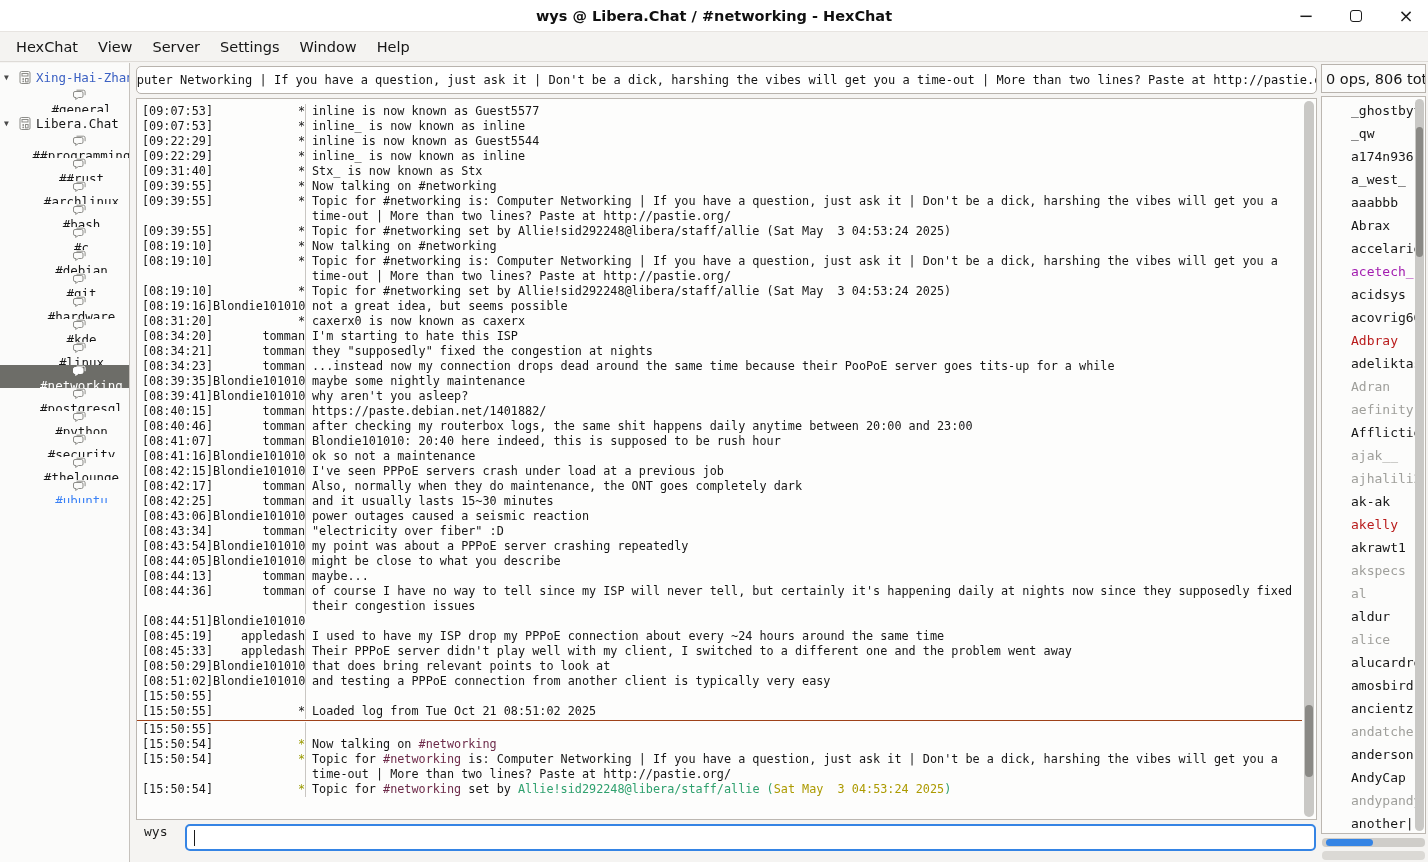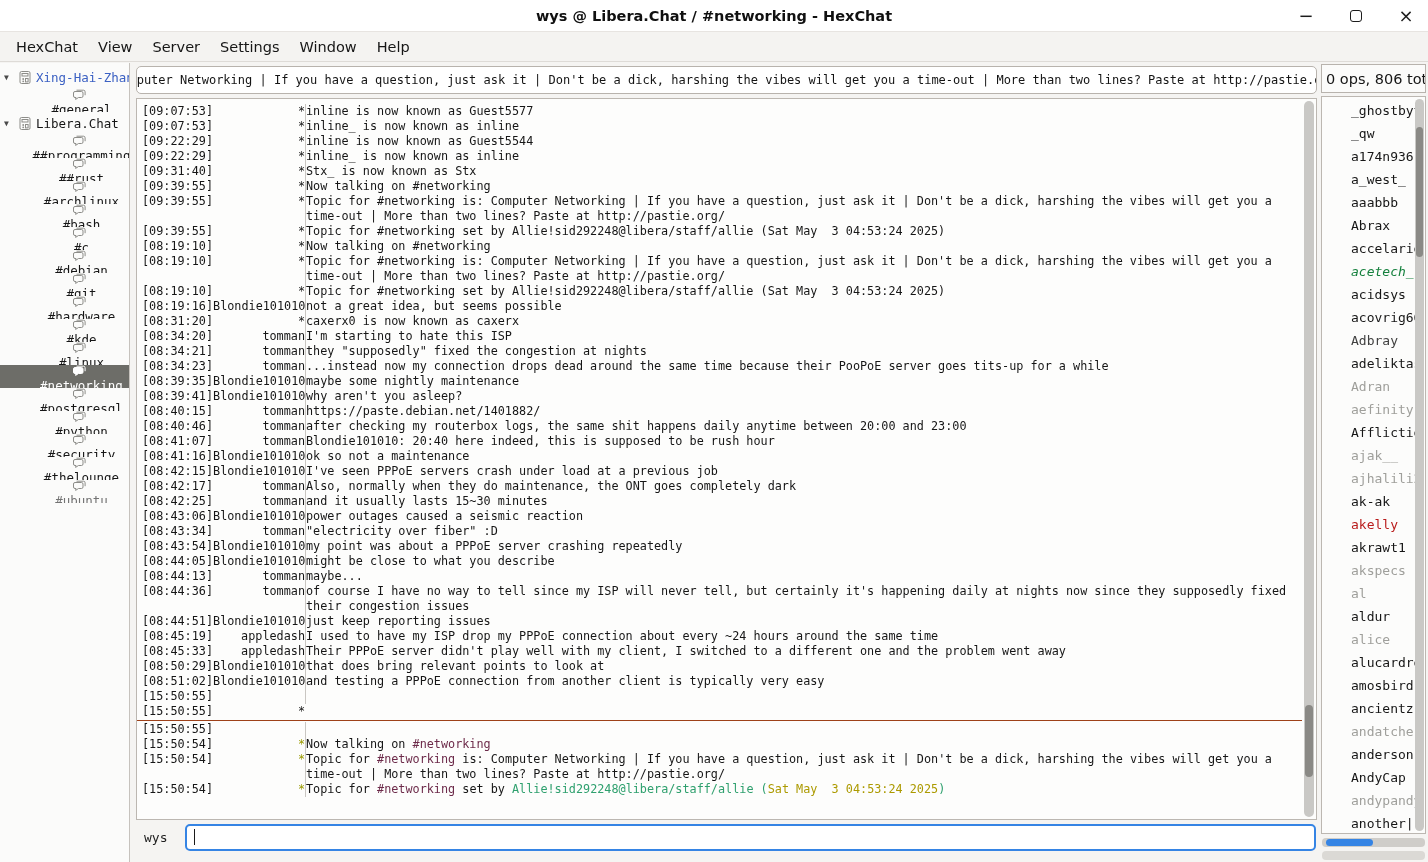--- a/index.html
+++ b/index.html
@@ -42,27 +42,27 @@
                display:flex;align-items:center;overflow:hidden;padding:0 6px;
                font-family:"DejaVu Sans Mono",monospace;font-size:12px;color:#141414;white-space:nowrap;}
   .topic-entry span{text-indent:-28px;display:block;}
 
   .chatframe{flex:1;position:relative;background:#fdfdfc;border:1px solid #bcb7b1;overflow:hidden;}
   .chatlog{position:absolute;left:0;top:5px;right:14px;
            font-family:"DejaVu Sans Mono",monospace;font-size:11.8px;line-height:15px;color:#161616;}
   .crow{display:flex;}
   .cmeta{width:168px;flex-shrink:0;display:flex;justify-content:space-between;padding-left:5px;}
   .cnick{text-align:right;}
-  .cmsg{flex:1;border-left:1px solid #c9c6c2;padding-left:0;min-height:15px;
+  .cmsg{flex:1;border-left:1px solid #c9c6c2;padding-left:6px;min-height:15px;
         white-space:pre-wrap;overflow-wrap:anywhere;}
   .sepline{height:0;border-top:1px solid #9e4119;margin:1px 0;}
   .vscroll{position:absolute;right:2px;top:2px;bottom:2px;width:10px;background:#c9c8c5;border-radius:5px;}
   .vscroll .thumb{position:absolute;left:1px;right:1px;background:#8a8985;border-radius:4px;}
 
-  .inputrow{height:37px;display:flex;align-items:center;gap:18px;padding:4px 1px 7px 8px;}
+  .inputrow{height:37px;display:flex;align-items:flex-start;gap:18px;padding:4px 1px 7px 8px;}
   .nicklabel{font-family:"DejaVu Sans Mono",monospace;font-size:13px;color:#1d1d1d;}
   .input-entry{flex:1;height:27px;background:#fff;border:2px solid #3584e4;border-radius:5px;
                display:flex;align-items:center;padding:0 7px;}
   .caret{width:1px;height:16px;background:#1a1a1a;}
 
   
   .userpane{width:107px;flex-shrink:0;display:flex;flex-direction:column;padding:1px 2px 2px 0;}
   .user-header{height:29px;margin-bottom:3px;background:#fbfbfa;border:1px solid #b8b3ad;
                display:flex;align-items:center;padding:0 4px;font-size:14.5px;color:#161616;
                white-space:nowrap;overflow:hidden;}
@@ -272,21 +272,21 @@
           </span>
           <span>#thelounge</span>
         </div>
         <div class="trow channel">
           <span class="cicon">
             <svg width="15" height="13" viewBox="0 0 15 13">
               <path d="M3 2.5h6.5a1.5 1.5 0 0 1 1.5 1.5v3a1.5 1.5 0 0 1-1.5 1.5H6.5L3.6 10.4 4 8.5H3A1.5 1.5 0 0 1 1.5 7V4A1.5 1.5 0 0 1 3 2.5z" fill="none" stroke="#8d8d89"></path>
               <path d="M4.5 1.2h7a1.6 1.6 0 0 1 1.6 1.6v3.4" fill="none" stroke="#8d8d89"></path>
             </svg>
           </span>
-          <span style="color: #737373;">#ubuntu</span>
+          <span style="color: #3b82f6;">#ubuntu</span>
         </div>
       </div>
 
     <div class="centerpane">
       <div class="topicrow">
         <div class="topic-entry">
           <span>Computer Networking | If you have a question, just ask it | Don't be a dick, harshing the vibes will get you a time-out | More than two lines? Paste at http://pastie.org/</span>
         </div>
       </div>
       <div class="chatframe">
@@ -506,21 +506,20 @@
                 <span class="ctime">[08:44:36]</span>
                 <span class="cnick">tomman</span>
               </div>
               <div class="cmsg"><span>of course I have no way to tell since my ISP will never tell, but certainly it's happening daily at nights now since they supposedly fixed their congestion issues</span></div>
             </div>
             <div class="crow">
               <div class="cmeta">
                 <span class="ctime">[08:44:51]</span>
                 <span class="cnick">Blondie101010</span>
               </div>
-              <div class="cmsg"><span>just keep reporting issues</span></div>
             </div>
             <div class="crow">
               <div class="cmeta">
                 <span class="ctime">[08:45:19]</span>
                 <span class="cnick">appledash</span>
               </div>
               <div class="cmsg"><span>I used to have my ISP drop my PPPoE connection about every ~24 hours around the same time</span></div>
             </div>
             <div class="crow">
               <div class="cmeta">
@@ -548,20 +547,21 @@
                 <span class="ctime">[15:50:55]</span>
                 <span class="cnick"></span>
               </div>
               <div class="cmsg"><span></span></div>
             </div>
             <div class="crow">
               <div class="cmeta">
                 <span class="ctime">[15:50:55]</span>
                 <span class="cnick">*</span>
               </div>
+              <div class="cmsg"><span>Loaded log from Tue Oct 21 08:51:02 2025</span></div>
             </div>
             <div class="sepline" style="border-top-color: rgb(158, 65, 25);"></div>
             <div class="crow">
               <div class="cmeta">
                 <span class="ctime">[15:50:55]</span>
                 <span class="cnick"></span>
               </div>
               <div class="cmsg"><span></span></div>
             </div>
             <div class="crow">
@@ -604,24 +604,24 @@
       </div>
       <div class="userframe">
         <div class="userlist">
             <div class="user-row">_ghostbyt</div>
             <div class="user-row">_qw</div>
             <div class="user-row">a174n936</div>
             <div class="user-row">a_west_</div>
             <div class="user-row">aaabbb</div>
             <div class="user-row">Abrax</div>
             <div class="user-row">accelario</div>
-            <div class="user-row user-away" style="color: #15803d; font-style: italic;">acetech_</div>
+            <div class="user-row user-away" style="color: #a21caf;">acetech_</div>
             <div class="user-row">acidsys</div>
             <div class="user-row">acovrig60</div>
-            <div class="user-row user-away" style="color: #404040;">Adbray</div>
+            <div class="user-row user-away" style="color: #b91c1c;">Adbray</div>
             <div class="user-row">adeliktas</div>
             <div class="user-row user-away" style="color: rgb(159, 159, 155);">Adran</div>
             <div class="user-row user-away" style="color: rgb(159, 159, 155);">aefinity</div>
             <div class="user-row">Afflictio</div>
             <div class="user-row user-away" style="color: rgb(159, 159, 155);">ajak__</div>
             <div class="user-row user-away" style="color: rgb(159, 159, 155);">ajhalili2</div>
             <div class="user-row">ak-ak</div>
             <div class="user-row user-away" style="color: #b91c1c;">akelly</div>
             <div class="user-row">akrawt1</div>
             <div class="user-row user-away" style="color: rgb(159, 159, 155);">akspecs</div>

